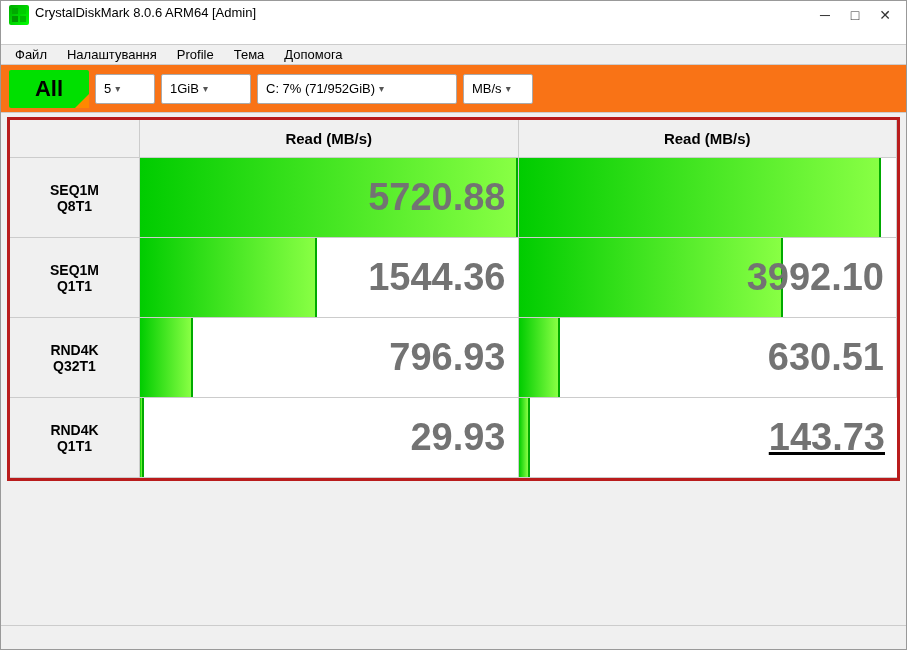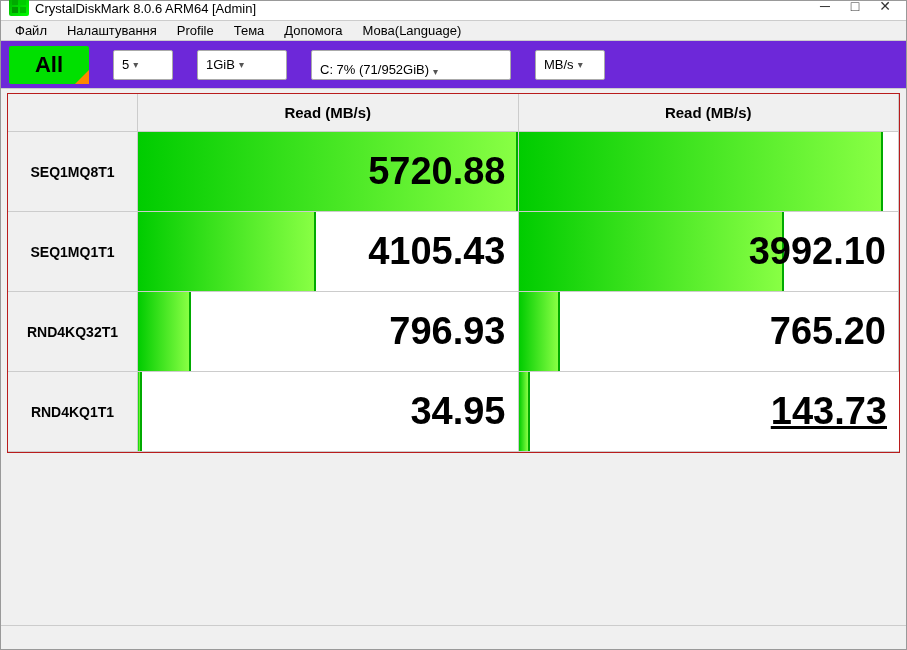--- a/index.html
+++ b/index.html
@@ -17,23 +17,23 @@
       height: 650px;
       background: #f0f0f0;
       border: 1px solid #999;
       display: flex;
       flex-direction: column;
     }
 
     .title-bar {
       background: #ffffff;
       display: flex;
-      align-items: flex-end;
+      align-items: flex-start;
       padding: 4px 8px;
-      height: 20px;
+      height: 44px;
       border-bottom: 1px solid #ccc;
     }
 
     .title-bar-icon {
       width: 20px;
       height: 20px;
       margin-right: 6px;
       background: linear-gradient(135deg, #00aa00, #00ff00);
       border-radius: 2px;
       display: flex;
@@ -81,25 +81,25 @@
     .menu-item {
       padding: 3px 10px;
       font-size: 13px;
       cursor: pointer;
       color: #000;
       border-radius: 3px;
     }
 
     
     .toolbar {
-      background: #6d28d9;
+      background: #f97316;
       display: flex;
       align-items: center;
       padding: 6px 8px;
-      gap: 24px;
+      gap: 6px;
       border-bottom: 1px solid #ccc;
       height: 48px;
     }
 
     .all-btn {
       width: 80px;
       height: 38px;
       background: #00e000;
       border: none;
       font-size: 22px;
@@ -136,38 +136,37 @@
       min-width: 60px;
     }
 
     .dropdown-arrow {
       font-size: 10px;
       color: #555;
     }
 
     .dropdown-wide {
       min-width: 200px;
-      align-items: flex-end;
     }
 
     
     .content {
       flex: 1;
       padding: 4px 6px;
       display: flex;
       flex-direction: column;
       gap: 3px;
     }
 
     
     .results-grid {
       display: grid;
       grid-template-columns: 130px 1fr 1fr;
       gap: 0;
-      border: 1px solid #b91c1c;
+      border: 3px solid #b91c1c;
       background: #fff;
     }
 
     .header-empty {
       background: #f0f0f0;
       border-right: 1px solid #ccc;
       border-bottom: 1px solid #ccc;
     }
 
     .header-cell {
@@ -184,21 +183,21 @@
       border-right: none;
     }
 
     .row-label {
       background: #f0f0f0;
       border-right: 1px solid #ccc;
       border-bottom: 1px solid #ccc;
       display: flex;
       align-items: center;
       justify-content: center;
-      flex-direction: row;
+      flex-direction: column;
       padding: 6px;
       text-align: right;
     }
 
     .row-label span {
       font-weight: bold;
       font-size: 14px;
       color: #000;
     }
 
@@ -226,21 +225,21 @@
       bottom: 0;
       background: linear-gradient(90deg, #00cc00, #88ff44);
       border-right: 2px solid #00aa00;
     }
 
     .value-text {
       position: relative;
       z-index: 1;
       font-size: 38px;
       font-weight: bold;
-      color: #000000;
+      color: #737373;
       font-family: Arial, sans-serif;
     }
 
     
     .status-bar {
       height: 24px;
       background: #f0f0f0;
       border-top: 1px solid #ccc;
     }
   </style>
@@ -265,21 +264,20 @@
       <button class="win-btn close">✕</button>
     </div>
   </div>
 
   <div class="menu-bar">
     <div class="menu-item">Файл</div>
     <div class="menu-item">Налаштування</div>
     <div class="menu-item">Profile</div>
     <div class="menu-item">Тема</div>
     <div class="menu-item">Допомога</div>
-    <div class="menu-item">Мова(Language)</div>
   </div>
 
   <div class="toolbar">
     <button class="all-btn">All</button>
 
     <div class="dropdown">
       <span>5</span>
       <span class="dropdown-arrow">▾</span>
     </div>
 
@@ -317,47 +315,47 @@
       <div class="data-cell">
         <div class="bar-bg" style="width:96%"></div>
       </div>
 
       <div class="row-label">
         <span>SEQ1M</span>
         <span>Q1T1</span>
       </div>
       <div class="data-cell">
         <div class="bar-bg" style="width:47%"></div>
-        <span class="value-text">4105.43</span>
+        <span class="value-text">1544.36</span>
       </div>
       <div class="data-cell">
         <div class="bar-bg" style="width:70%"></div>
         <span class="value-text">3992.10</span>
       </div>
 
       <div class="row-label">
         <span>RND4K</span>
         <span>Q32T1</span>
       </div>
       <div class="data-cell">
         <div class="bar-bg" style="width:14%"></div>
         <span class="value-text">796.93</span>
       </div>
       <div class="data-cell">
         <div class="bar-bg" style="width:11%"></div>
-        <span class="value-text">765.20</span>
+        <span class="value-text">630.51</span>
       </div>
 
       <div class="row-label">
         <span>RND4K</span>
         <span>Q1T1</span>
       </div>
       <div class="data-cell">
         <div class="bar-bg" style="width:1%"></div>
-        <span class="value-text">34.95</span>
+        <span class="value-text">29.93</span>
       </div>
       <div class="data-cell">
         <div class="bar-bg" style="width:3%"></div>
         <span class="value-text">143.73</span>
       </div>
 
     </div>
   </div>
 
   <div class="status-bar"></div>

